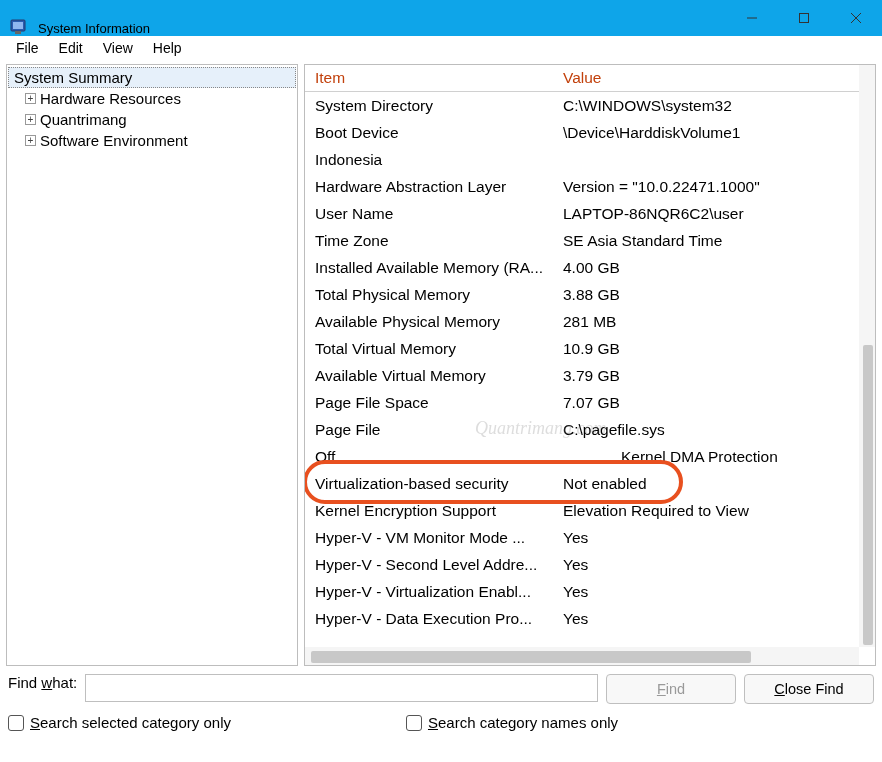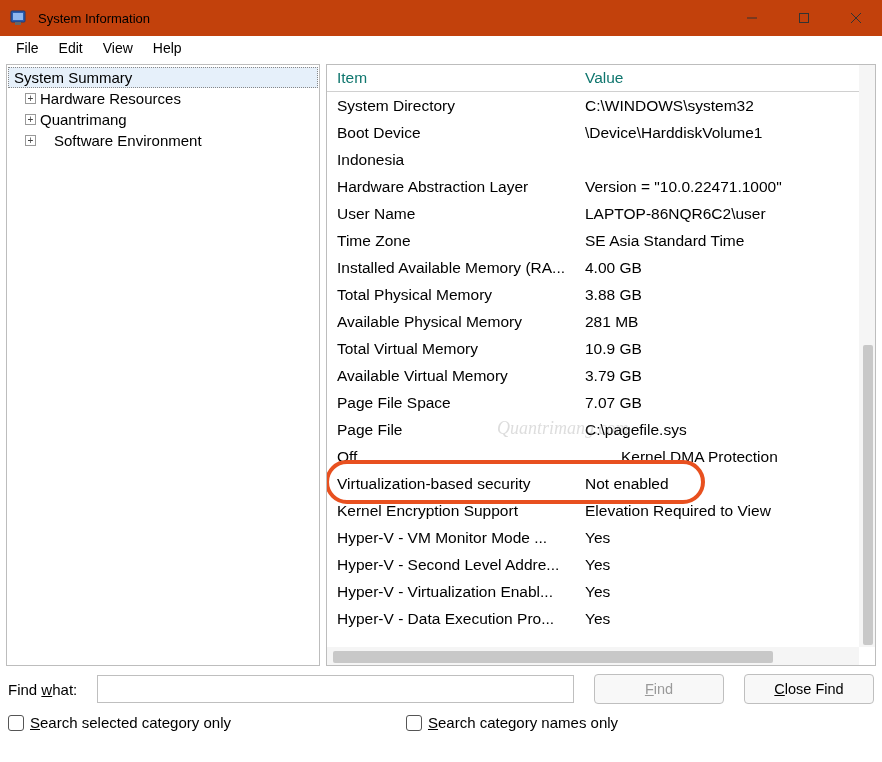--- a/index.html
+++ b/index.html
@@ -8,23 +8,23 @@
   font-size: 14px;
   background: #fff;
   width: 882px;
   height: 762px;
   overflow: hidden;
   color: #000;
 }
 .titlebar {
   height: 36px;
   display: flex;
-  align-items: center;
+  align-items: flex-end;
   padding-left: 10px;
-  background: #c2410c;
+  background: #0ea5e9;
 }
 .titlebar-icon {
   width: 18px; height: 18px;
   margin-right: 10px;
   display: inline-block;
 }
 .titlebar-title { font-size: 13px; color: #000; }
 .window-controls {
   margin-left: auto;
   display: flex;
@@ -42,21 +42,21 @@
 .menu-item {
   padding: 2px 10px;
 }
 .main {
   display: flex;
   height: 602px;
   padding: 0 6px;
   gap: 6px;
 }
 .tree-pane {
-  width: 314px;
+  width: 292px;
   border: 1px solid #bdbdbd;
   background: #fff;
   padding: 2px 0;
   font-size: 15px;
   overflow: hidden;
 }
 .tree-item {
   padding: 2px 6px;
   display: flex;
   align-items: center;
@@ -99,21 +99,21 @@
   width: 100%;
   font-size: 15.5px;
 }
 .table-header {
   display: flex;
   border-bottom: 1px solid #d0d0d0;
 }
 .th {
   padding: 4px 10px;
   font-weight: 400;
-  color: #0f766e;
+  color: #c2410c;
 }
 .col-item { width: 248px; flex-shrink: 0; }
 .col-value { flex: 1; }
 .table-body .tr {
   display: flex;
   line-height: 27px;
 }
 .td {
   padding: 0 10px;
   white-space: nowrap;
@@ -159,22 +159,22 @@
   font-style: italic;
   pointer-events: none;
   font-family: Georgia, serif;
 }
 .bottom-panel {
   border-top: 0;
   padding: 8px 8px 4px 8px;
 }
 .find-row {
   display: flex;
-  align-items: center;
-  gap: 20px;
+  align-items: flex-start;
+  gap: 8px;
   margin-bottom: 10px;
 }
 .find-label { font-size: 15px; white-space: nowrap; }
 .find-input {
   flex: 1;
   height: 28px;
   border: 1px solid #bfbfbf;
   background: #fff;
   padding: 0 6px;
   font-size: 14px;
@@ -255,21 +255,21 @@
       <span style="margin-left:2px">Hardware Resources</span>
     </div>
     <div class="tree-item">
       <span class="tree-conn"></span>
       <span class="expander">+</span>
       <span style="margin-left:2px">Quantrimang</span>
     </div>
     <div class="tree-item">
       <span class="tree-conn"></span>
       <span class="expander">+</span>
-      <span style="margin-left:16px">Software Environment</span>
+      <span style="margin-left:2px">Software Environment</span>
     </div>
   </div>
 
   <div class="detail-pane">
     <div class="detail-scroll">
       <div class="table">
         <div class="table-header">
           <div class="th col-item">Item</div>
           <div class="th col-value">Value</div>
         </div>

